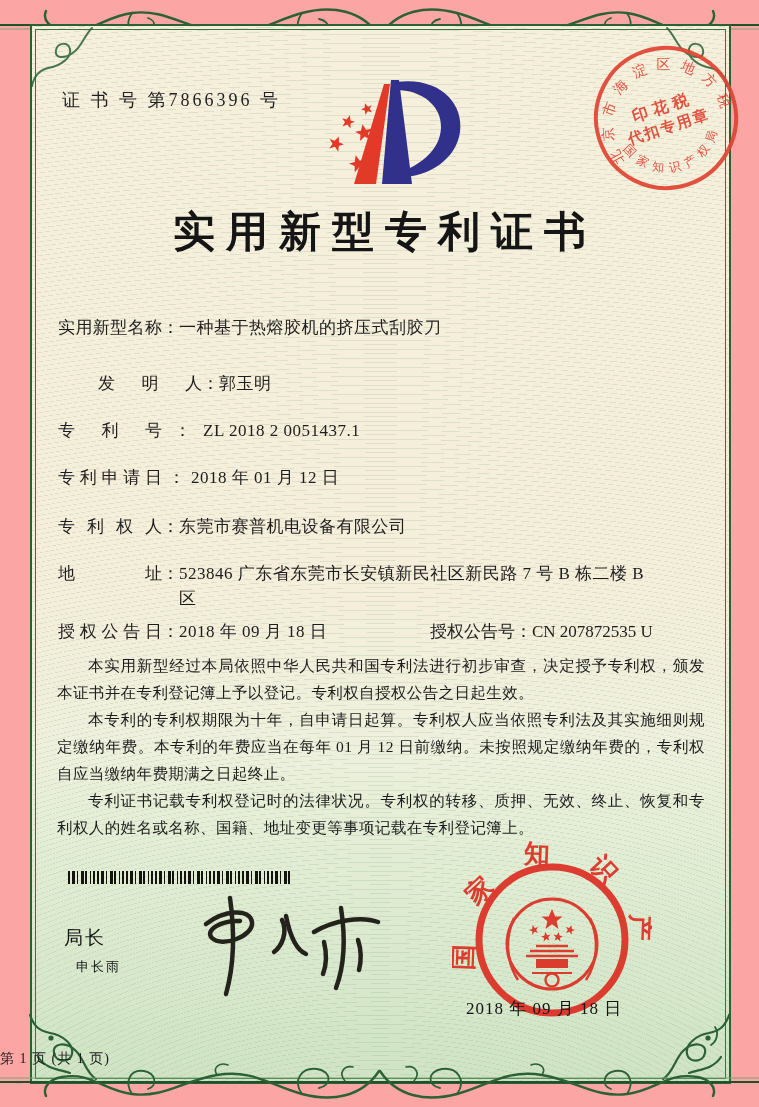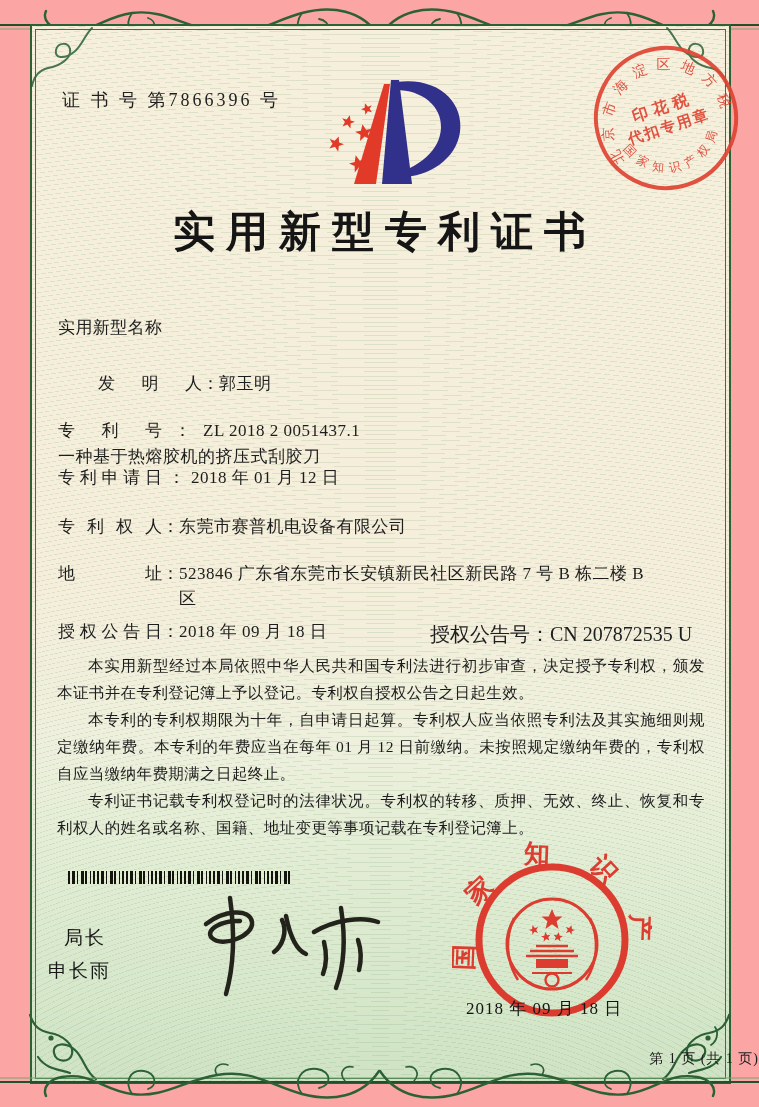--- a/index.html
+++ b/index.html
@@ -48,29 +48,29 @@
     position:absolute;left:0;top:204px;width:100%;
     text-align:center;font-size:42px;font-weight:bold;color:#151515;
     letter-spacing:11px;text-indent:11px;
   }
 
   .field-row{position:absolute;left:58px;right:40px;display:flex;align-items:flex-start;
     font-size:17px;color:#1d1d1d;line-height:1.45;}
   .field-label{display:inline-block;width:104px;text-align:justify;text-align-last:justify;flex:0 0 104px;}
   .field-colon{flex:0 0 auto;}
   .field-value{flex:1 1 auto;letter-spacing:.5px;}
-  .row-name{top:316px;flex-direction:column;}
+  .row-name{top:316px;}
   .row-inventor{top:372px;margin-left:40px;}
   .row-patentno{top:419px;gap:12px;}
   .row-filing{top:466px;gap:6px;}
   .row-patentee{top:515px;}
   .row-address{top:562px;}
   .row-address .field-value{max-width:480px;}
   .row-grant{top:620px;}
-  .grant-no-group{position:absolute;left:372px;top:0;display:flex;font-size:20px;align-items:flex-end;}
+  .grant-no-group{position:absolute;left:372px;top:0;display:flex;font-size:17px;align-items:flex-end;}
 
   .body-text{
     position:absolute;left:57px;right:54px;top:652px;
     font-size:15.5px;color:#1c1c1c;line-height:27px;text-align:justify;
   }
   .body-text p{margin:0;text-indent:2em;letter-spacing:.4px;}
 
   .barcode{
     position:absolute;left:68px;top:871px;width:224px;height:13px;
     background:repeating-linear-gradient(90deg,
@@ -78,28 +78,28 @@
       #14140f 4px 7px, rgba(0,0,0,0) 7px 9px,
       #14140f 9px 10px, rgba(0,0,0,0) 10px 13px,
       #14140f 13px 16px, rgba(0,0,0,0) 16px 17px,
       #14140f 17px 19px, rgba(0,0,0,0) 19px 22px,
       #14140f 22px 23px, rgba(0,0,0,0) 23px 25px,
       #14140f 25px 27px, rgba(0,0,0,0) 27px 29px);
   }
 
   .issuer-title{position:absolute;left:64px;top:925px;font-size:19px;color:#161616;
     font-family:"Liberation Sans","DejaVu Sans",sans-serif;letter-spacing:2px;}
-  .issuer-name{position:absolute;left:48px;top:958px;font-size:19px;color:#161616;
+  .issuer-name{position:absolute;left:76px;top:958px;font-size:13px;color:#161616;
     font-family:Liberation Serif, serif;letter-spacing:2px;}
   .signature{position:absolute;left:178px;top:890px;width:215px;height:110px;z-index:3;}
 
   .seal{position:absolute;left:452px;top:840px;width:200px;height:200px;z-index:2;opacity:.93;}
   .seal-date{position:absolute;left:466px;top:997px;font-size:17px;color:#141414;z-index:4;letter-spacing:1px;}
 
-  .footer{position:absolute;left:0;top:1050px;width:100%;text-align:right;
+  .footer{position:absolute;left:0;top:1050px;width:100%;text-align:left;
     font-size:14px;color:#1d1d1d;letter-spacing:1px;}
 </style>
 </head>
 <body>
 
 <div class="page">
 
   <svg class="band band-top" viewBox="0 0 759 46" aria-hidden="true">
     <line x1="0" y1="25" x2="759" y2="25" stroke="#20512a" stroke-width="2"></line>
     <line x1="0" y1="29" x2="759" y2="29" stroke="#79a372" stroke-width="1"></line>

